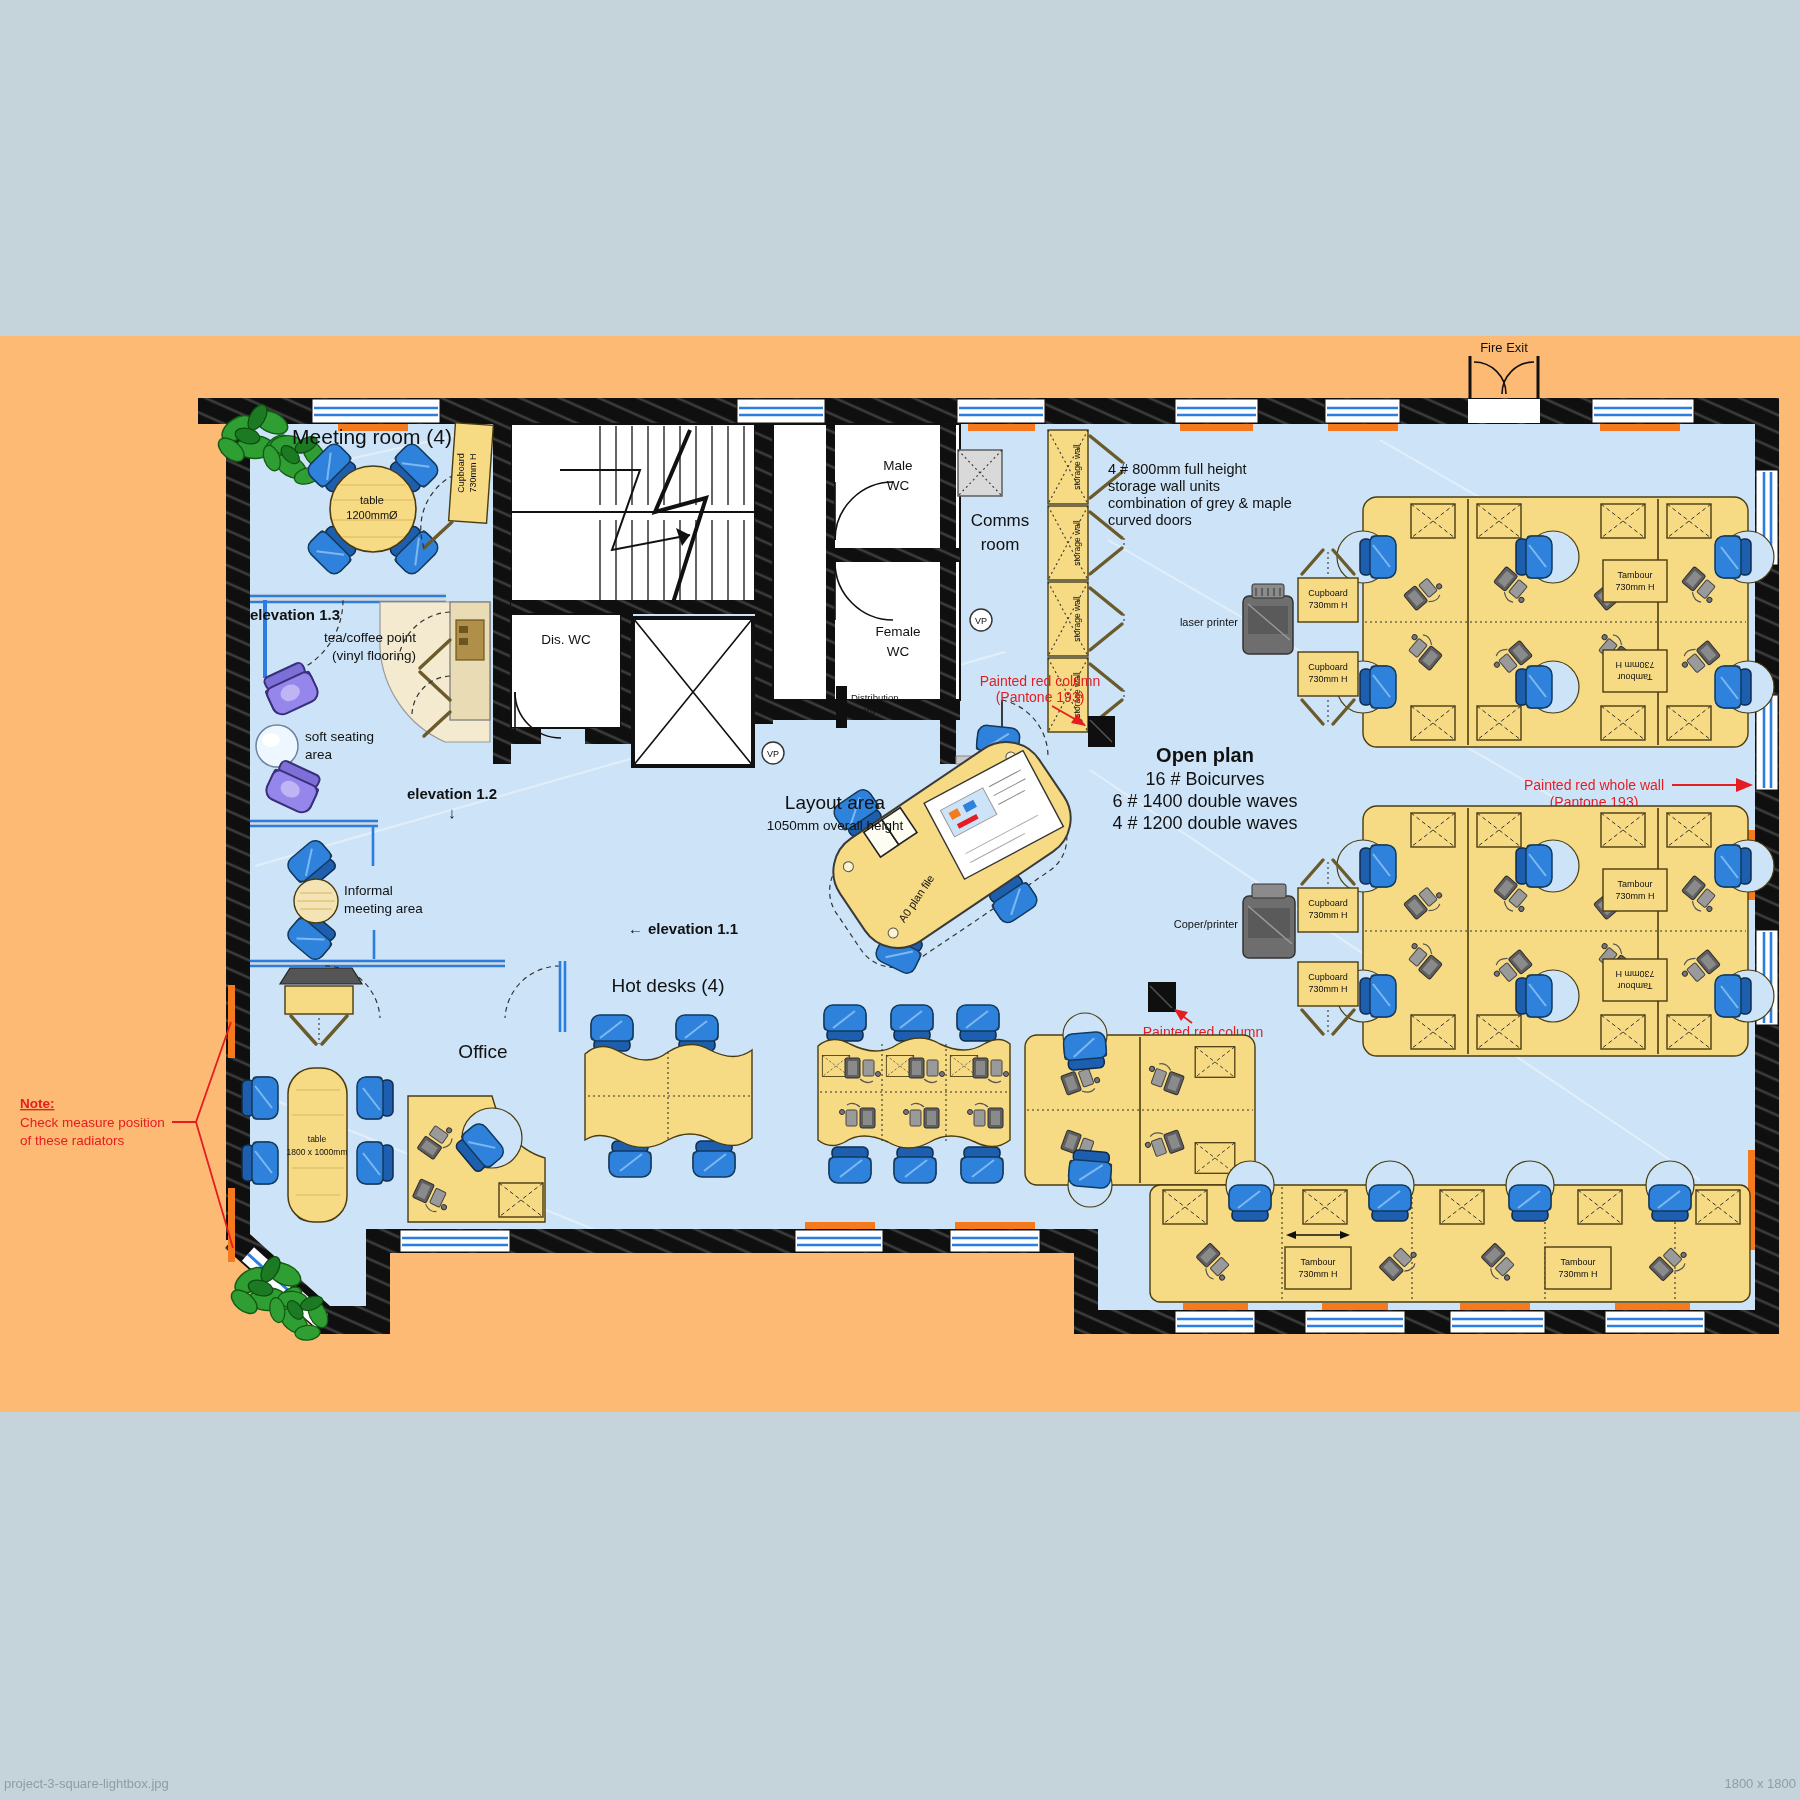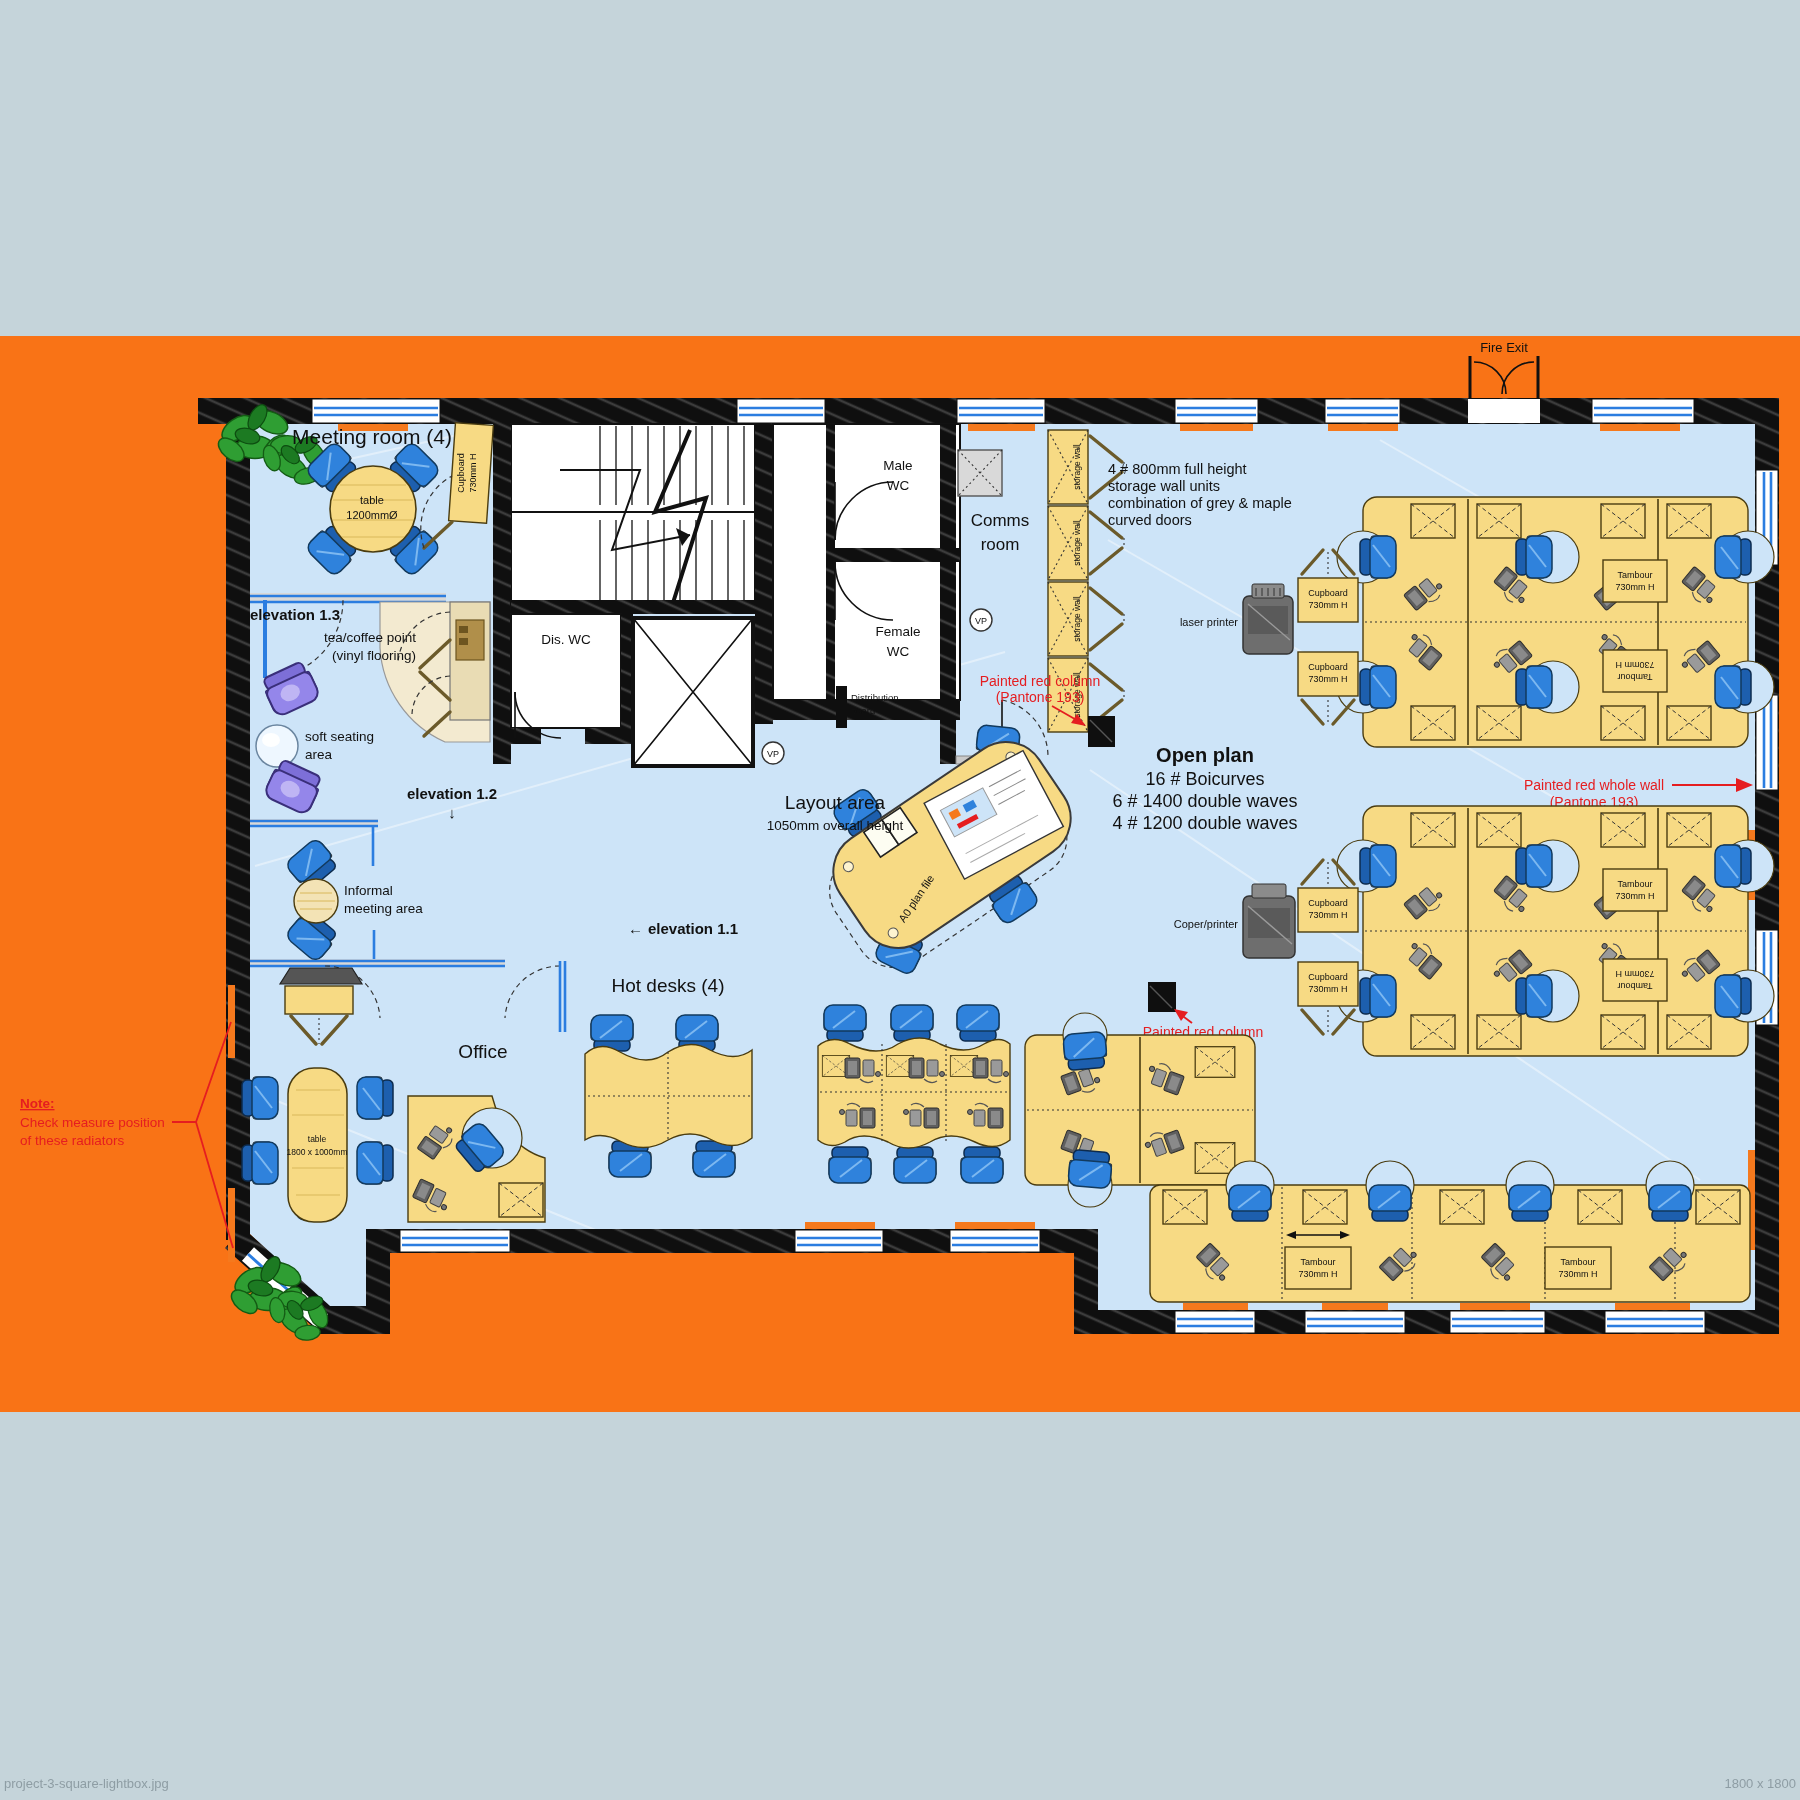--- a/index.html
+++ b/index.html
@@ -1,16 +1,16 @@
 <!DOCTYPE html>
 <html><head>
 <meta charset="utf-8">
 <style>
   html,body{margin:0;padding:0;background:#ffffff;}
-  .stage{width:1800px;height:1800px;position:relative;background:#f97316;overflow:hidden;}
+  .stage{width:1800px;height:1800px;position:relative;background:#fdba74;overflow:hidden;}
   svg{display:block;}
   text{font-family:"Liberation Sans", sans-serif;fill:#111;}
   .t21{font-size:21px;} .t19{font-size:19px;} .t18{font-size:18px;}
   .t17{font-size:17px;} .t15b{font-size:15px;font-weight:bold;}
   .t14{font-size:14px;} .t145{font-size:14.5px;} .t135{font-size:13.5px;}
   .t13{font-size:13px;} .t11{font-size:11px;}
   .t95{font-size:9.5px;} .t9{font-size:9px;} .t85{font-size:8.5px;}
   .b{font-weight:bold;}
   .mid{text-anchor:middle;} .end{text-anchor:end;}
   .red{fill:#e51d20;}

